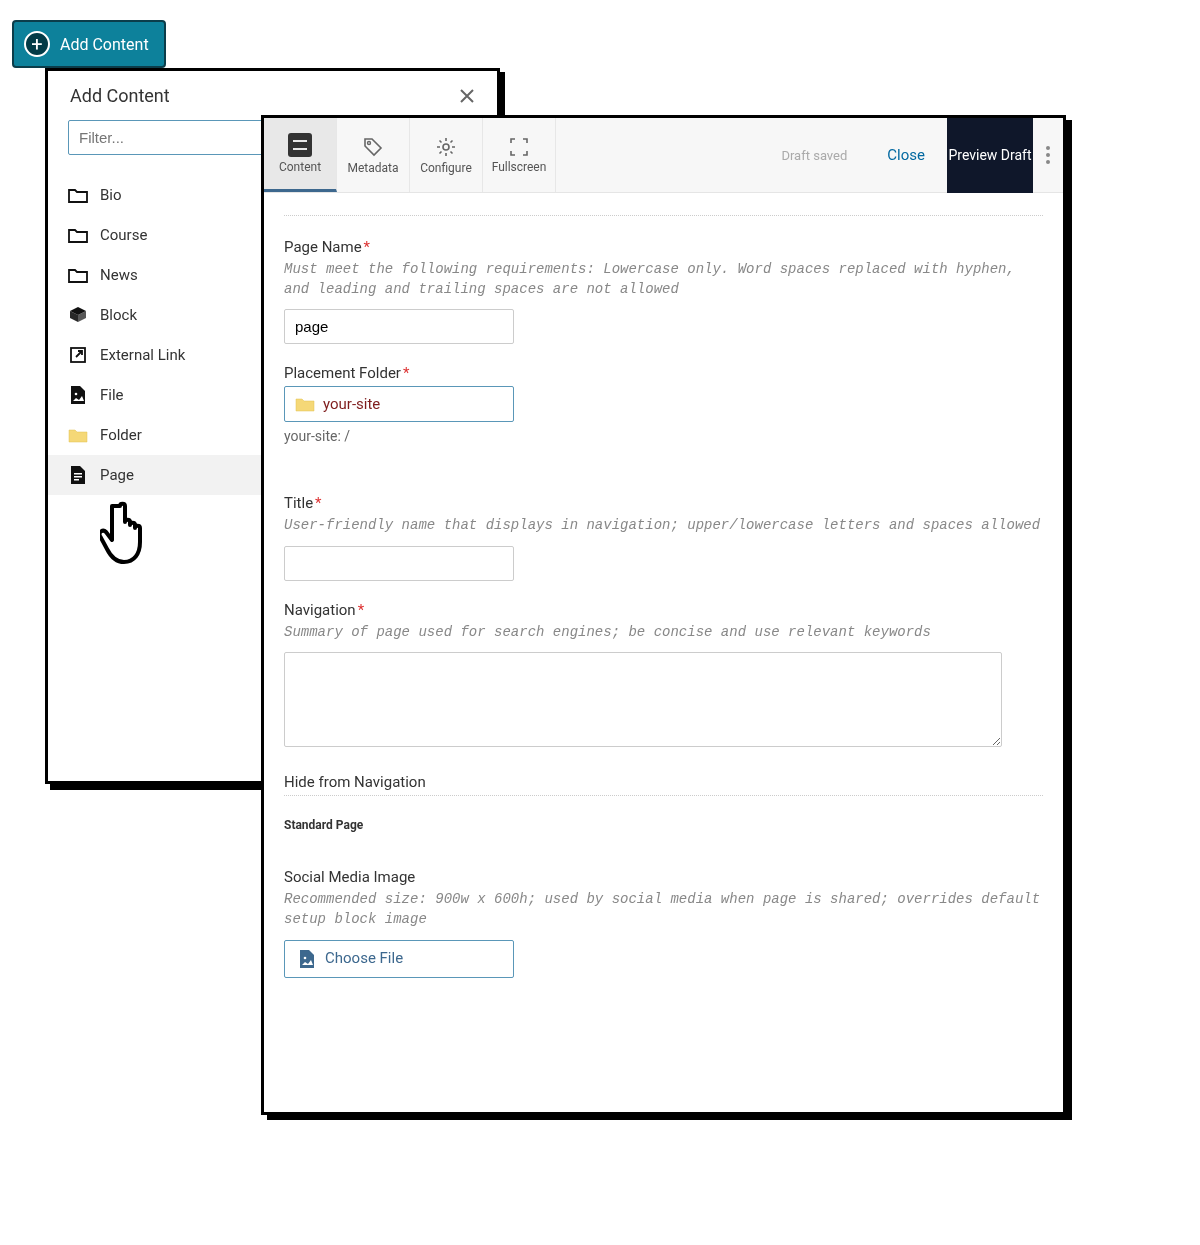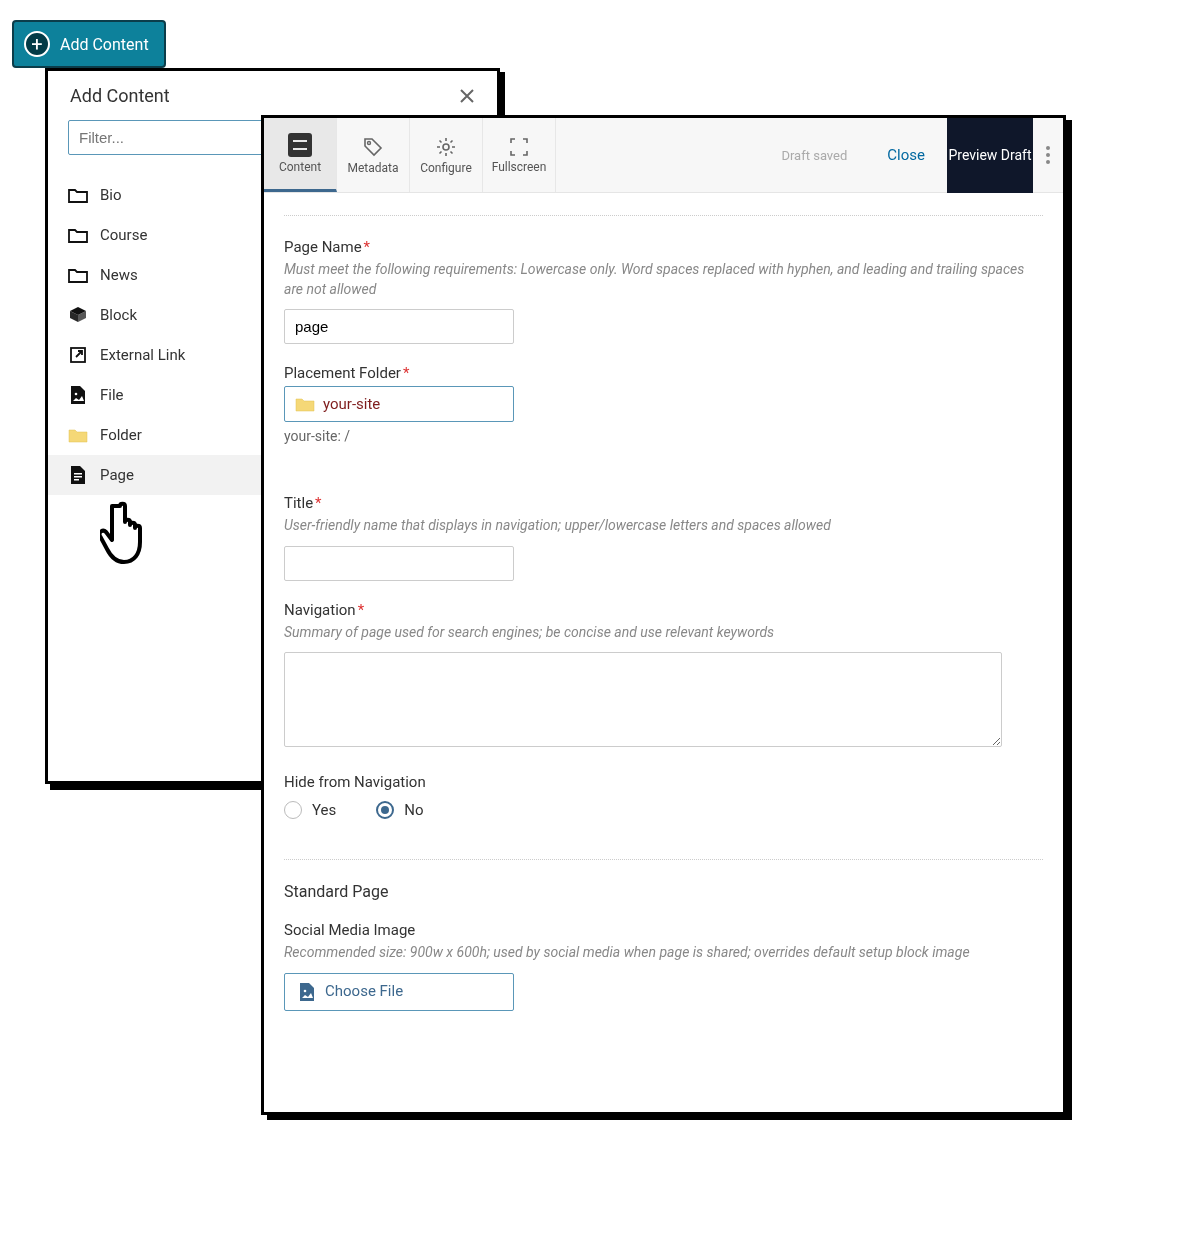--- a/index.html
+++ b/index.html
@@ -175,21 +175,21 @@
   
   .form-body {
     padding: 22px 20px;
   }
   .dashed-divider {
     border-top: 1px dotted #ccc;
     margin: 0 0 22px 0;
   }
   .form-label { font-size: 15px; color:#333; margin-bottom:4px; }
   .req { color:#d33; margin-left:2px; }
-  .help-text { font-size:14px; font-style:italic; color:#888; margin-bottom:10px; line-height:1.4; }
+  .help-text { font-size:14px; font-style:italic; color:#888; margin-bottom:10px; line-height:1.4;font-family:Liberation Mono, monospace; }
   .text-input {
     width: 230px;
     padding: 8px 10px;
     border:1px solid #ccc;
     border-radius:2px;
     font-size:15px;
     margin-bottom: 20px;
   }
   .placement-input {
     width:230px; padding:8px 10px;
@@ -202,21 +202,21 @@
     width:718px; height:95px;
     border:1px solid #ccc; border-radius:2px; resize:both;
     margin-bottom:22px;
   }
   .radio-row { display:flex; gap:40px; align-items:center; margin-top:10px; margin-bottom:40px; }
   .radio-opt { display:flex; align-items:center; gap:10px; font-size:15px; cursor:pointer; }
   .radio-circle { width:18px; height:18px; border-radius:50%; border:1.5px solid #bbb; }
   .radio-circle.selected { border:2px solid #3d688e; position:relative; }
   .radio-circle.selected::after { content:""; position:absolute; top:3px; left:3px; right:3px; bottom:3px; background:#3d688e; border-radius:50%; }
 
-  .section-heading { font-size:16px; font-weight:400; margin-bottom:20px; }
+  .section-heading { font-size:12px; font-weight:700; margin-bottom:36px; }
   .choose-file-btn {
     display:inline-flex; align-items:flex-start; gap:10px;
     padding:8px 14px; border:1px solid #5a97b8; color:#3d688e;
     font-size:15px; cursor:pointer; border-radius:2px;
     width:230px;
   }
 
   svg { display:block; }
 </style>
 </head>
@@ -403,30 +403,20 @@
 
     
     <div class="form-label">
       <span>Navigation</span><span class="req">*</span>
     </div>
     <div class="help-text">Summary of page used for search engines; be concise and use relevant keywords</div>
     <textarea class="textarea" style=""></textarea>
 
     
     <div class="form-label">Hide from Navigation</div>
-    <div class="radio-row">
-      <div class="radio-opt">
-        <span class="radio-circle"></span>
-        <span>Yes</span>
-      </div>
-      <div class="radio-opt">
-        <span class="radio-circle selected"></span>
-        <span>No</span>
-      </div>
-    </div>
 
     <div class="dashed-divider"></div>
 
     
     <div class="section-heading">Standard Page</div>
     <div class="form-label">Social Media Image</div>
     <div class="help-text">Recommended size: 900w x 600h; used by social media when page is shared; overrides default setup block image</div>
     <div class="choose-file-btn">
       <span>
         <svg width="16" height="20" viewBox="0 0 16 20">

